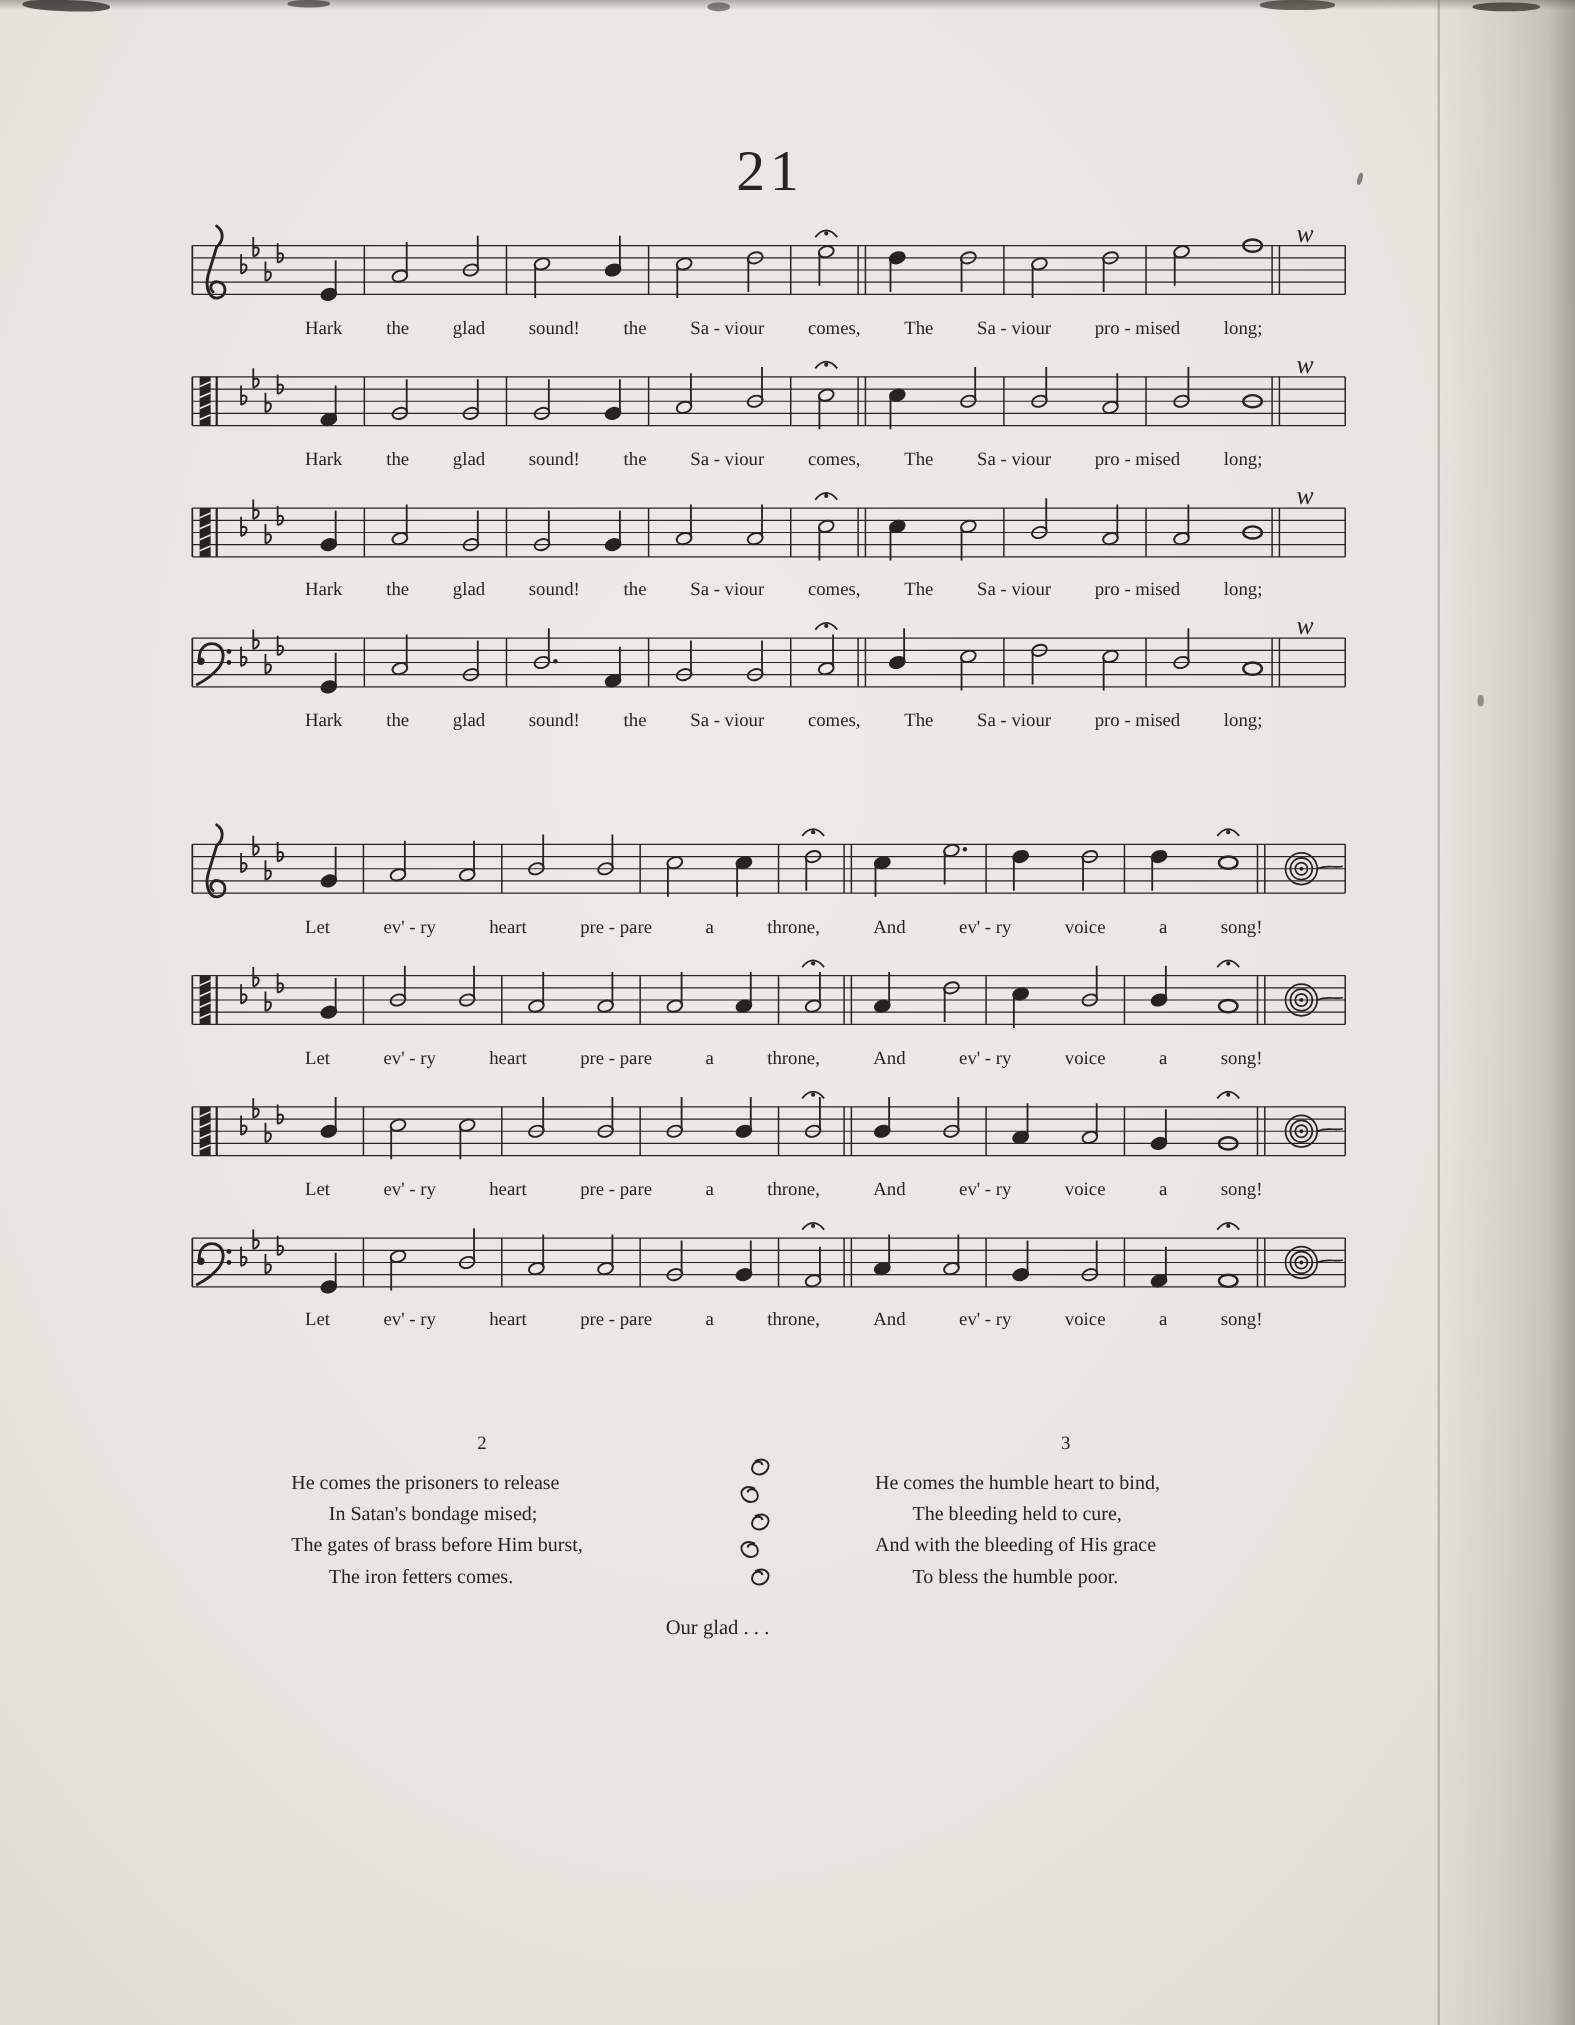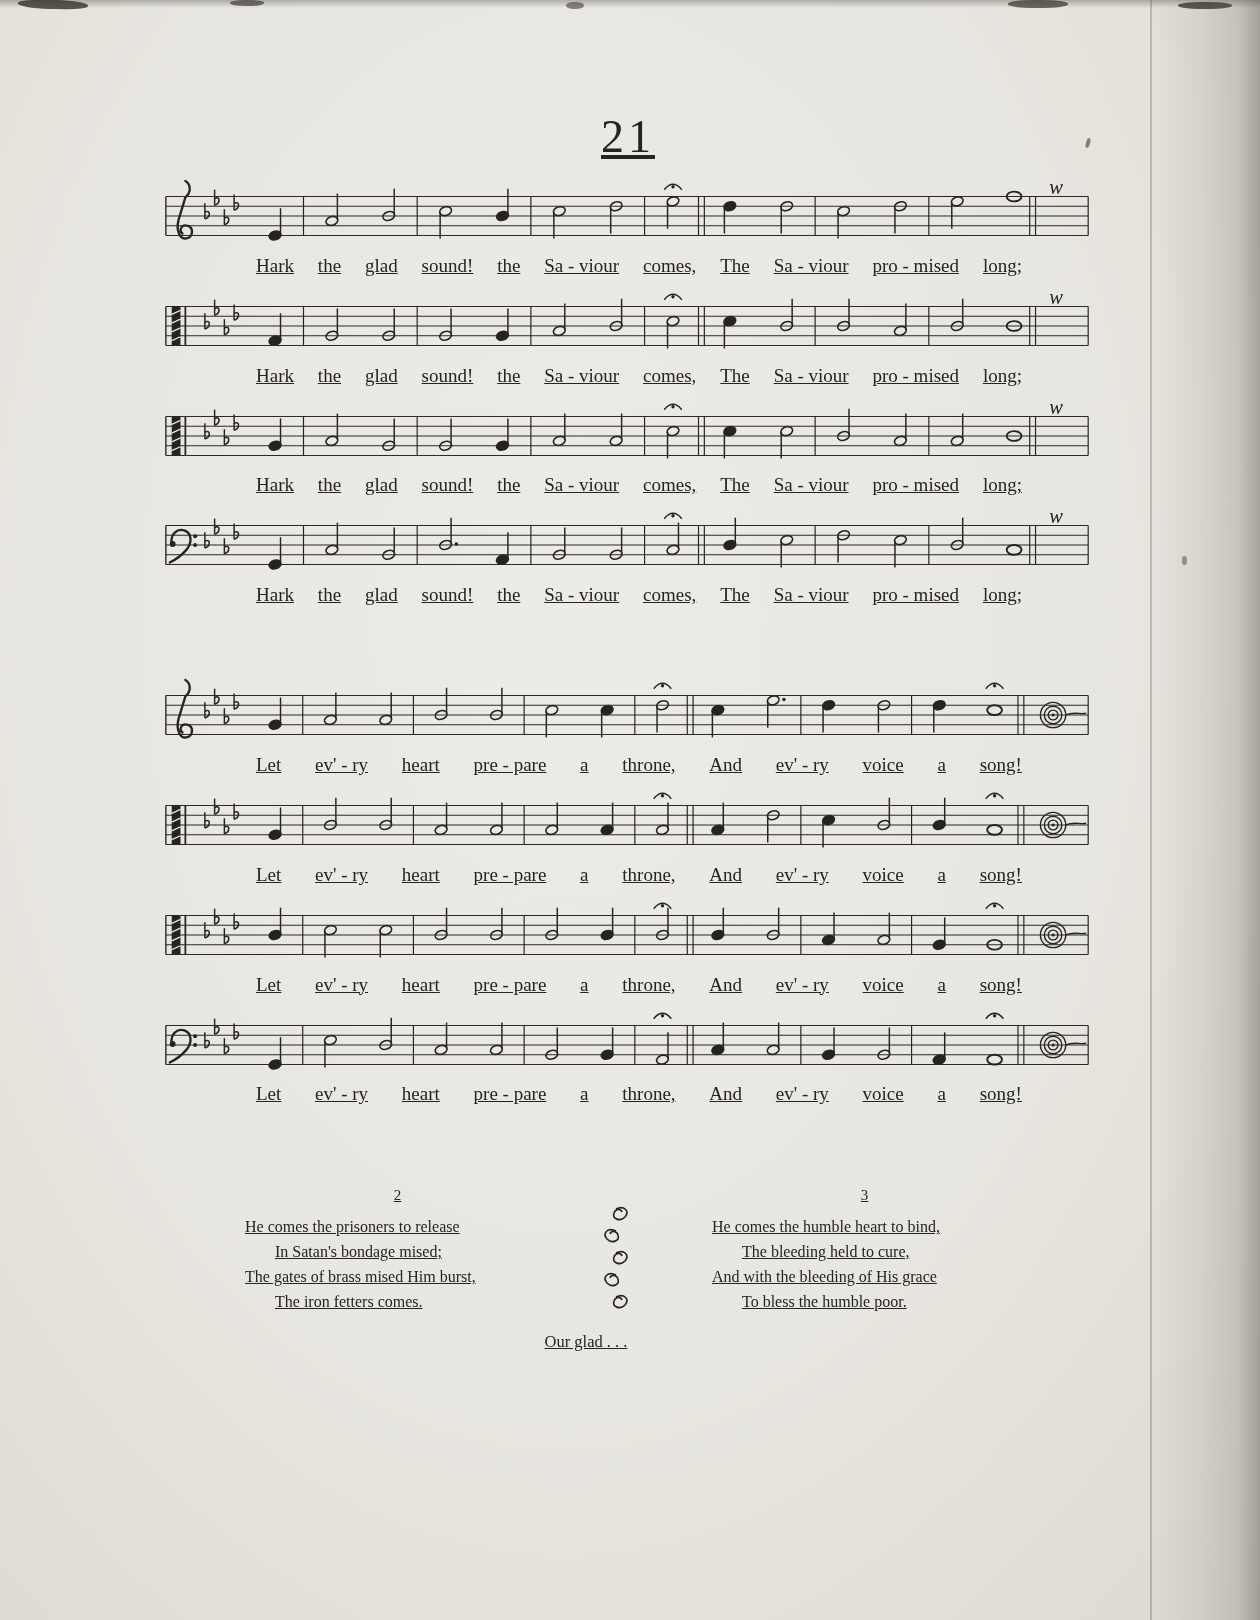--- a/index.html
+++ b/index.html
@@ -15,33 +15,33 @@
     background:linear-gradient(to bottom, rgba(40,38,32,0.30), rgba(40,38,32,0));}
   .speck{position:absolute;background:#33302a;border-radius:45%;}
   .sp1{left:18px;top:0;width:70px;height:9px;opacity:.8;transform:rotate(2deg);}
   .sp2{left:230px;top:0;width:34px;height:6px;opacity:.65;}
   .sp3{left:566px;top:2px;width:18px;height:7px;opacity:.55;}
   .sp4{left:1008px;top:0;width:60px;height:8px;opacity:.7;}
   .sp5{left:1178px;top:2px;width:54px;height:7px;opacity:.8;}
   .sp6{left:1182px;top:556px;width:5px;height:9px;opacity:.45;}
   .sp7{left:1086px;top:138px;width:4px;height:10px;opacity:.55;transform:rotate(16deg);}
 
-  .content{position:absolute;left:160px;top:0;width:936px;text-decoration:underline;}
+  .content{position:absolute;left:148px;top:0;width:936px;}
   .page-number{margin-top:110px;text-align:center;font-size:46px;letter-spacing:4px;}
   .credits{display:flex;justify-content:space-between;margin-top:10px;padding:0 86px 0 96px;
     font-size:13px;letter-spacing:.4px;}
   .credit-line{line-height:17px;}
 
   #music{margin-top:14px;}
   .system{margin-top:12px;}
   .system + .system{margin-top:70px;}
   .voice{margin:0;}
   .staff{display:block;width:100%;height:auto;}
   .lyrics{display:flex;justify-content:space-between;padding:0 74px 0 96px;
-    font-size:19px;margin-top:-8px;margin-bottom:10px;text-align:right;}
+    font-size:15px;margin-top:-8px;margin-bottom:10px;text-align:right;}
   .lyrics span{white-space:pre;}
 
   .verses{display:flex;margin-top:78px;padding-left:85px;}
   .verse{width:305px;font-size:16px;line-height:25px;}
   .verse-number{text-align:center;font-size:15px;margin-bottom:6px;}
   .verse-line.indent{padding-left:30px;}
   .ornament{width:52px;margin-left:40px;display:flex;justify-content:center;padding-top:18px;}
   .verse.right{margin-left:70px;}
   .continuation{margin-top:18px;padding-right:84px;text-align:center;font-size:16.5px;}
 </style>
@@ -815,21 +815,21 @@
             </div>
           </div>
         </div>
       </div>
 
     <section class="verses">
       <div class="verse">
         <div class="verse-number">2</div>
         <div class="verse-line">He comes the prisoners to release</div>
         <div class="verse-line indent">In Satan's bondage mised;</div>
-        <div class="verse-line">The gates of brass mised Him burst,</div>
+        <div class="verse-line">The gates of brass before Him burst,</div>
         <div class="verse-line indent">The iron fetters comes.</div>
       </div>
       <div class="ornament">
         <svg width="36" height="112" viewBox="0 0 36 112">
           <g fill="none" stroke="#26241f" stroke-width="1.6">
             <path d="M18 8 C26 4 32 10 27 16 C22 21 14 18 16 12 C17 8 23 7 24 11"></path>
             <path d="M18 30 C10 26 4 32 9 38 C14 43 22 40 20 34 C19 30 13 29 12 33"></path>
             <path d="M18 52 C26 48 32 54 27 60 C22 65 14 62 16 56 C17 52 23 51 24 55"></path>
             <path d="M18 74 C10 70 4 76 9 82 C14 87 22 84 20 78 C19 74 13 73 12 77"></path>
             <path d="M18 96 C26 92 32 98 27 104 C22 109 14 106 16 100 C17 96 23 95 24 99"></path>

